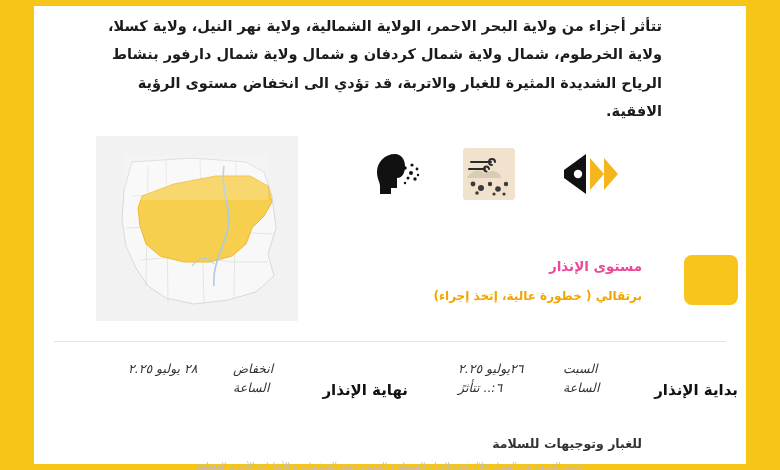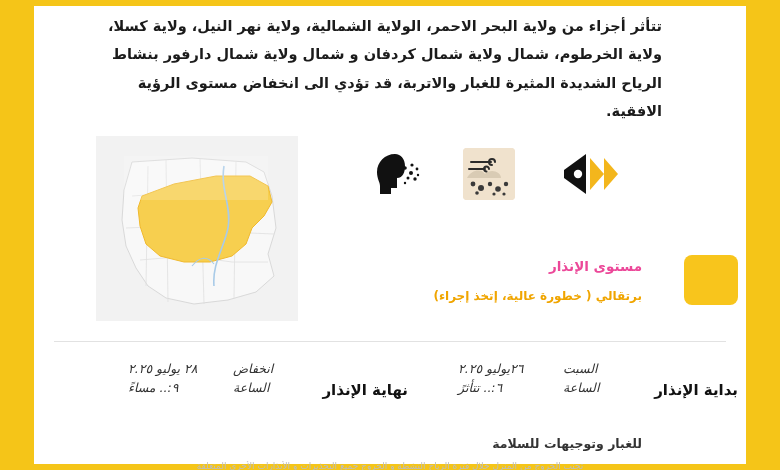--- a/index.html
+++ b/index.html
@@ -327,21 +327,20 @@
       </div>
 
       <div class="time-group group-end">
         <div class="group-title">نهاية الإنذار</div>
         <div class="col col-day">
           <div class="line1">انخفاض</div>
           <div class="line2">الساعة</div>
         </div>
         <div class="col col-time">
           <div class="line1">٢٨ يوليو ٢.٢٥</div>
-          <div class="line2">٩:.. مساءً</div>
         </div>
       </div>
 
     </div>
 
     <div class="advice-title">للغبار وتوجيهات للسلامة</div>
     <div class="advice-text">تجنب الخروج من المنزل خلال فترة الرياح النشطة و الخروج جميع التحذيرات و الأنذارات الأخرى المتعلقة</div>
 
   </div>
 </div>

